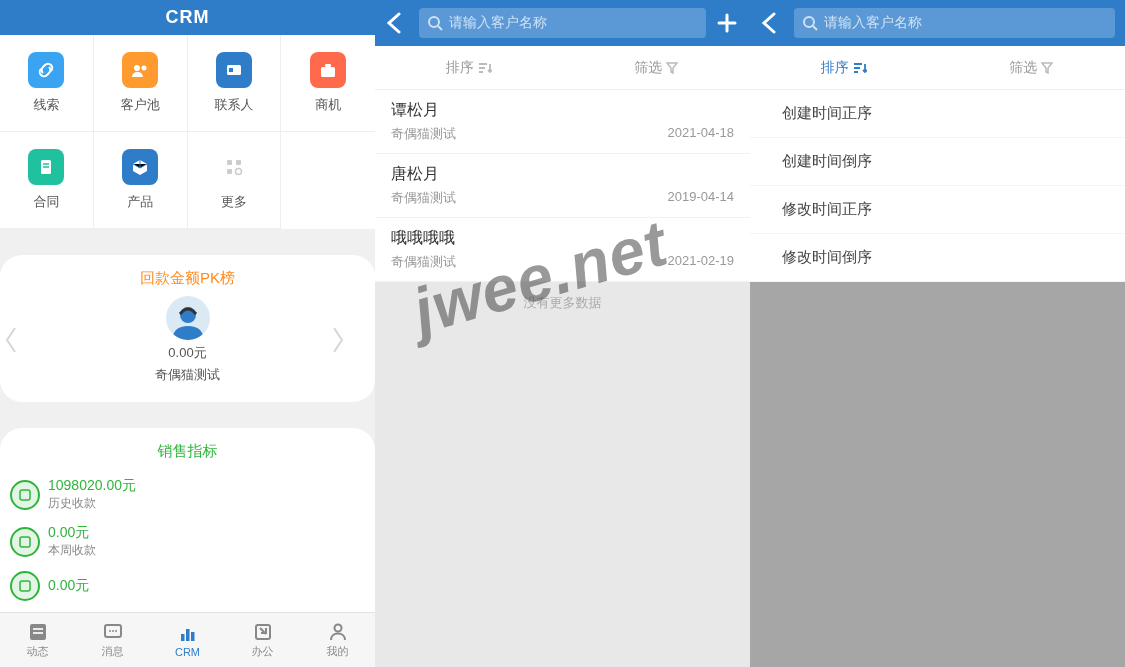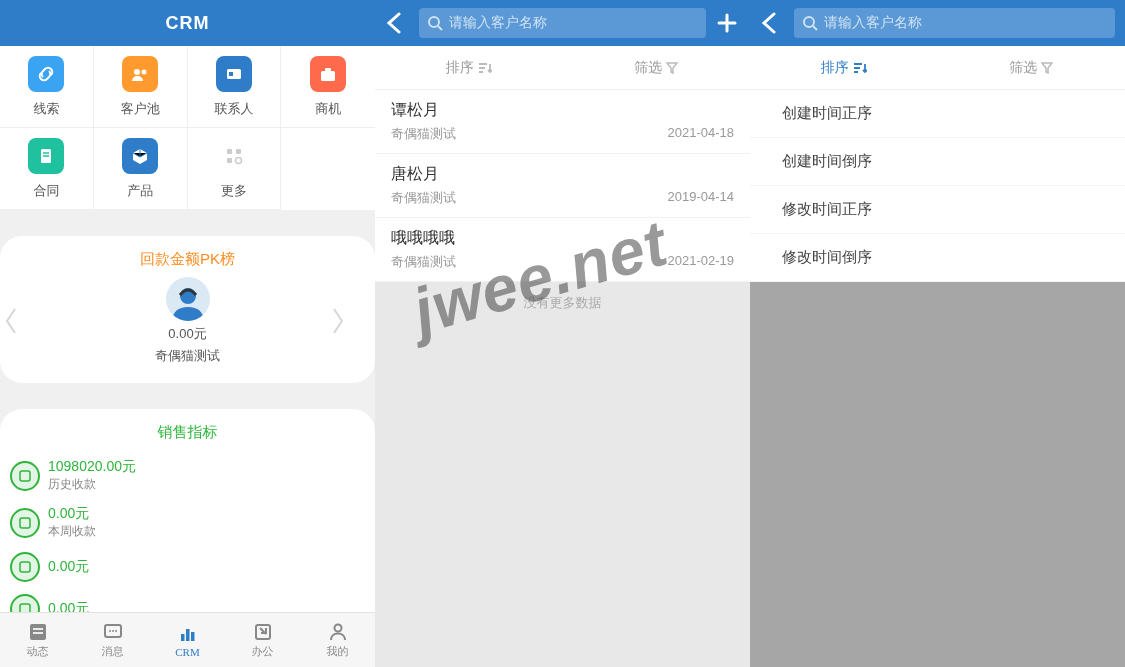--- a/index.html
+++ b/index.html
@@ -34,21 +34,21 @@
     font-weight: 600;
     letter-spacing: 1px;
   }
   .grid {
     background: #fff;
     display: flex;
     flex-wrap: wrap;
   }
   .grid-cell {
     width: 25%;
-    height: 82px;
+    height: 97px;
     border-right: 1px solid #eee;
     border-bottom: 1px solid #eee;
     display: flex;
     flex-direction: column;
     align-items: center;
     justify-content: center;
     gap: 8px;
   }
   .grid-cell:nth-child(4n) { border-right: none; }
   .grid-icon {
@@ -94,21 +94,20 @@
     display:flex; align-items:center; justify-content:center;
   }
   .metric-val { color: #30b53c; font-size: 14px; }
   .metric-lbl { color: #888; font-size: 12px; }
 
   
   .tabbar {
     position: absolute; bottom: 0; left: 0; width: 100%;
     height: 55px; background: #f6f6f6; border-top: 1px solid #e3e3e3;
     display: flex;
-    font-family: Liberation Serif, serif;
   }
   .tab {
     flex: 1; display: flex; flex-direction: column;
     align-items: center; justify-content: center; gap: 1px;
     color: #888; font-size: 11px;
   }
   .tab.active { color: #2f7dc9; }
 
   
   .pane-mid {

